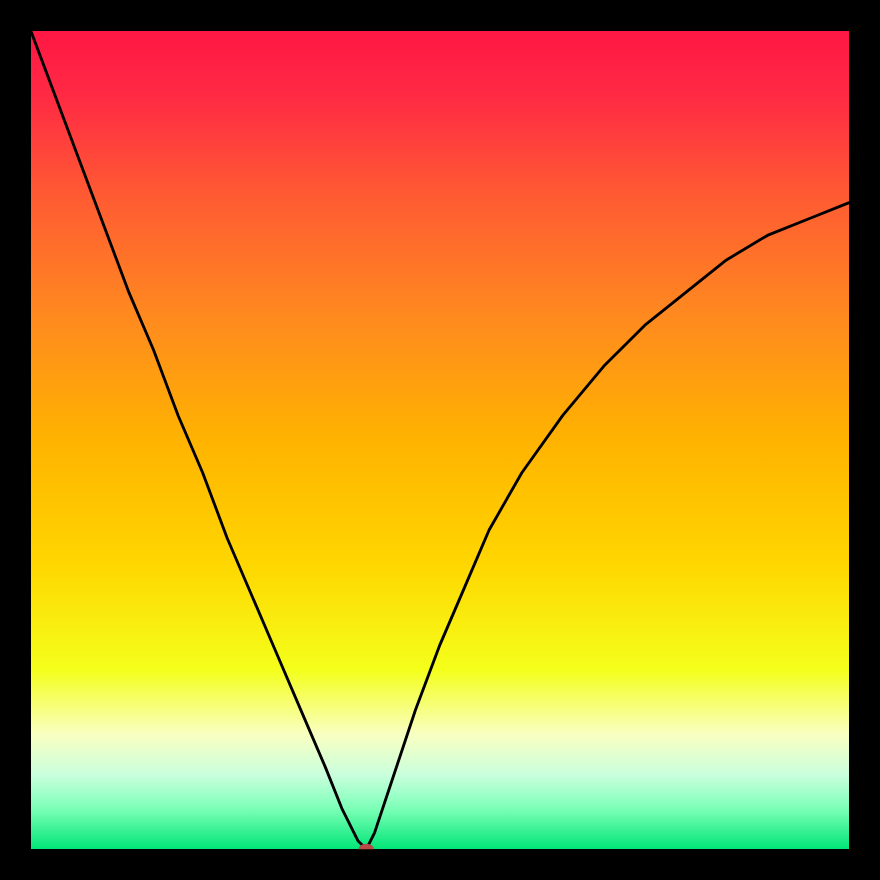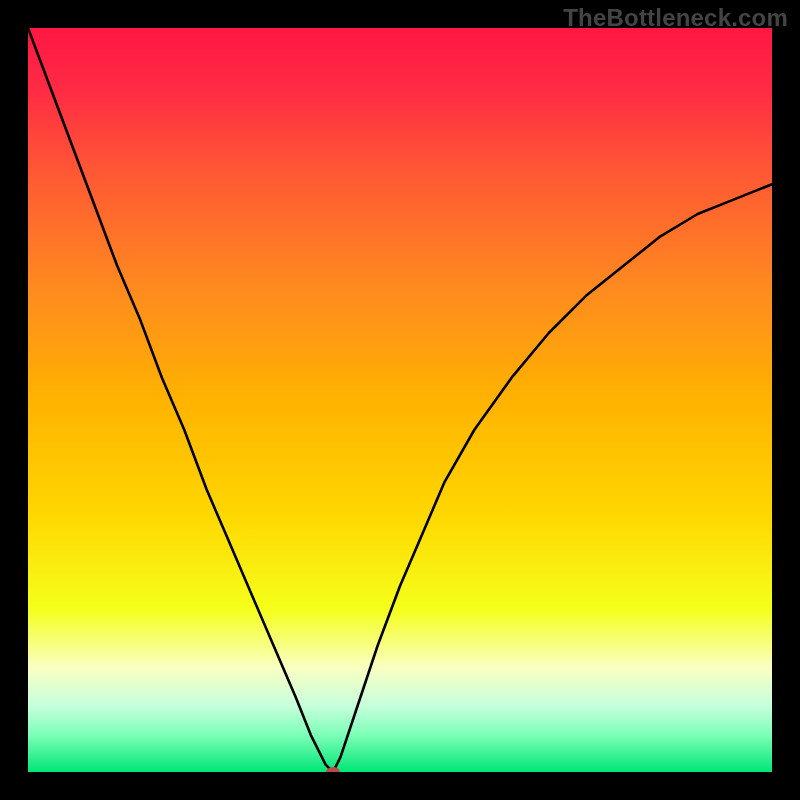--- a/index.html
+++ b/index.html
@@ -51,21 +51,20 @@
     height: 10px;
     border-radius: 50%;
     background: #b94a48;
     transform: translate(-50%, -50%);
   }
 </style>
 </head>
 <body>
 
 <div class="frame">
-  <div class="watermark">TheBottleneck.com</div>
 
   <div class="plot-area">
     <svg class="gradient" viewBox="0 0 100 100" preserveAspectRatio="none">
       <defs>
         <linearGradient id="bg-grad" x1="0" y1="0" x2="0" y2="1">
             <stop offset="0.0%" stop-color="#ff1744"></stop>
             <stop offset="8.0%" stop-color="#ff2a44"></stop>
             <stop offset="20.0%" stop-color="#ff5a33"></stop>
             <stop offset="35.0%" stop-color="#ff8a1f"></stop>
             <stop offset="50.0%" stop-color="#ffb300"></stop>

